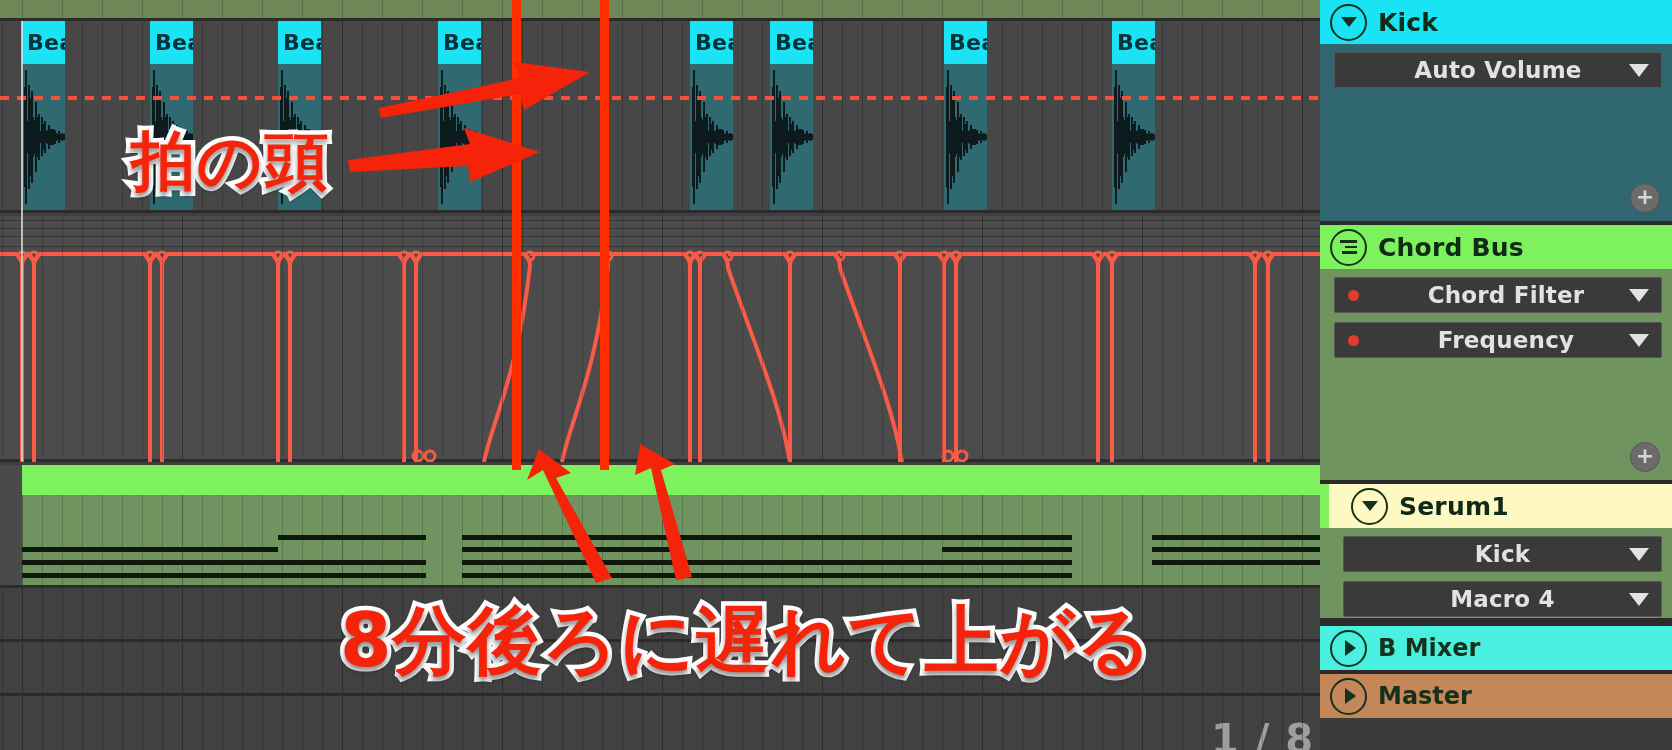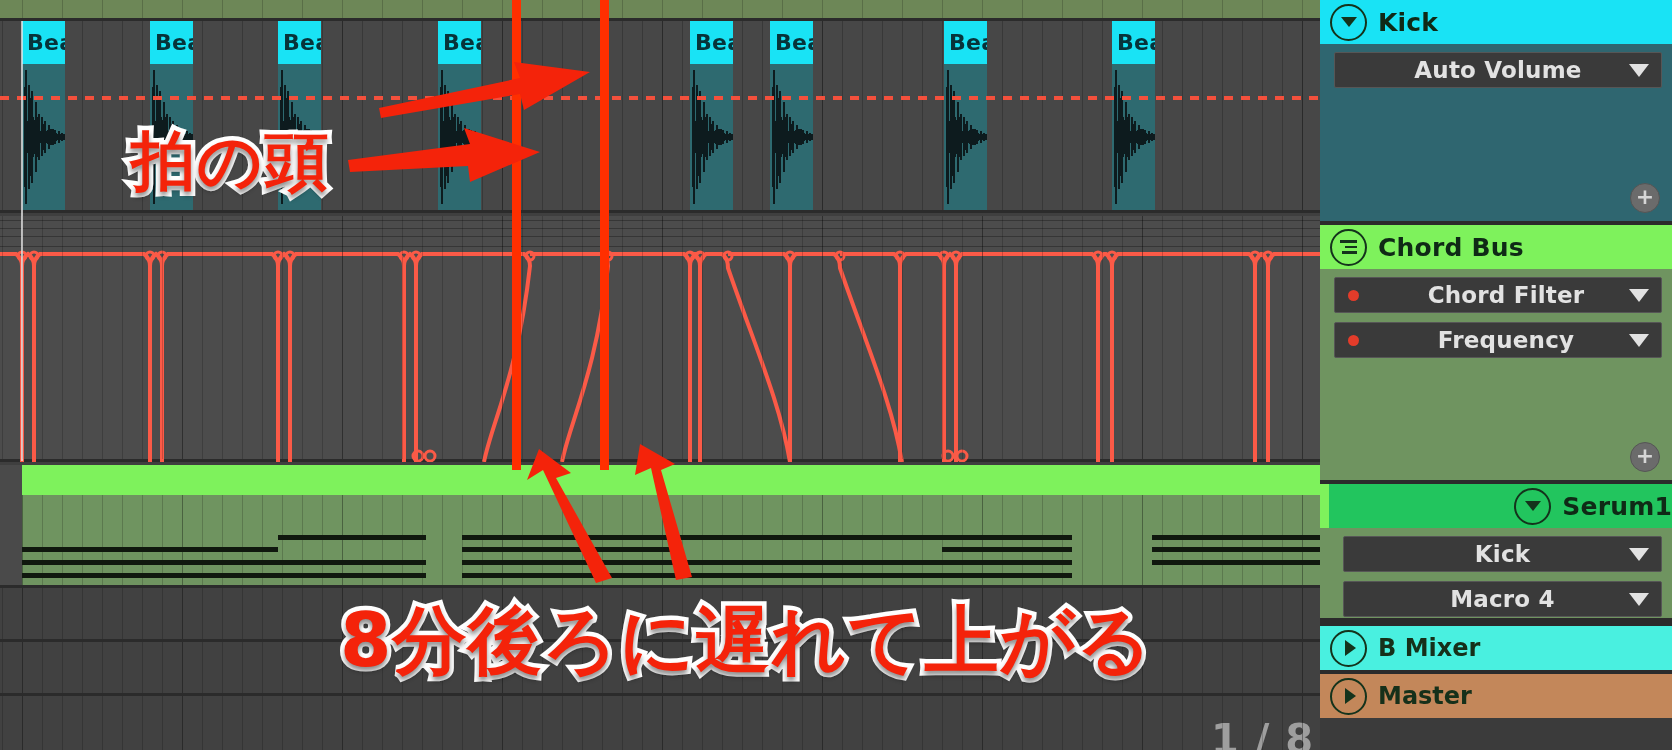--- a/index.html
+++ b/index.html
@@ -979,21 +979,21 @@
           <span class="lbl">Frequency</span>
           <span class="caret"></span>
         </div>
         <div class="plus">+</div>
       </div>
     </div>
     <div class="grpsep"></div>
 
     <div class="grp">
       <div class="selbar" style="top:0;height:126px;"></div>
-      <div class="grp-hdr" style="background:#22c55e;padding-left:19px;justify-content:flex-end;">
+      <div class="grp-hdr" style="background:#fef9c3;padding-left:31px;">
         <span class="circ">
             <span class="tri-down"></span>
           </span>
         <span class="ttl">Serum1</span>
       </div>
       <div class="body-serum" style="height:82px;position:relative;padding-top:8px;padding-left:23px;">
         <div class="chooser">
           <span class="lbl">Kick</span>
           <span class="caret"></span>
         </div>

